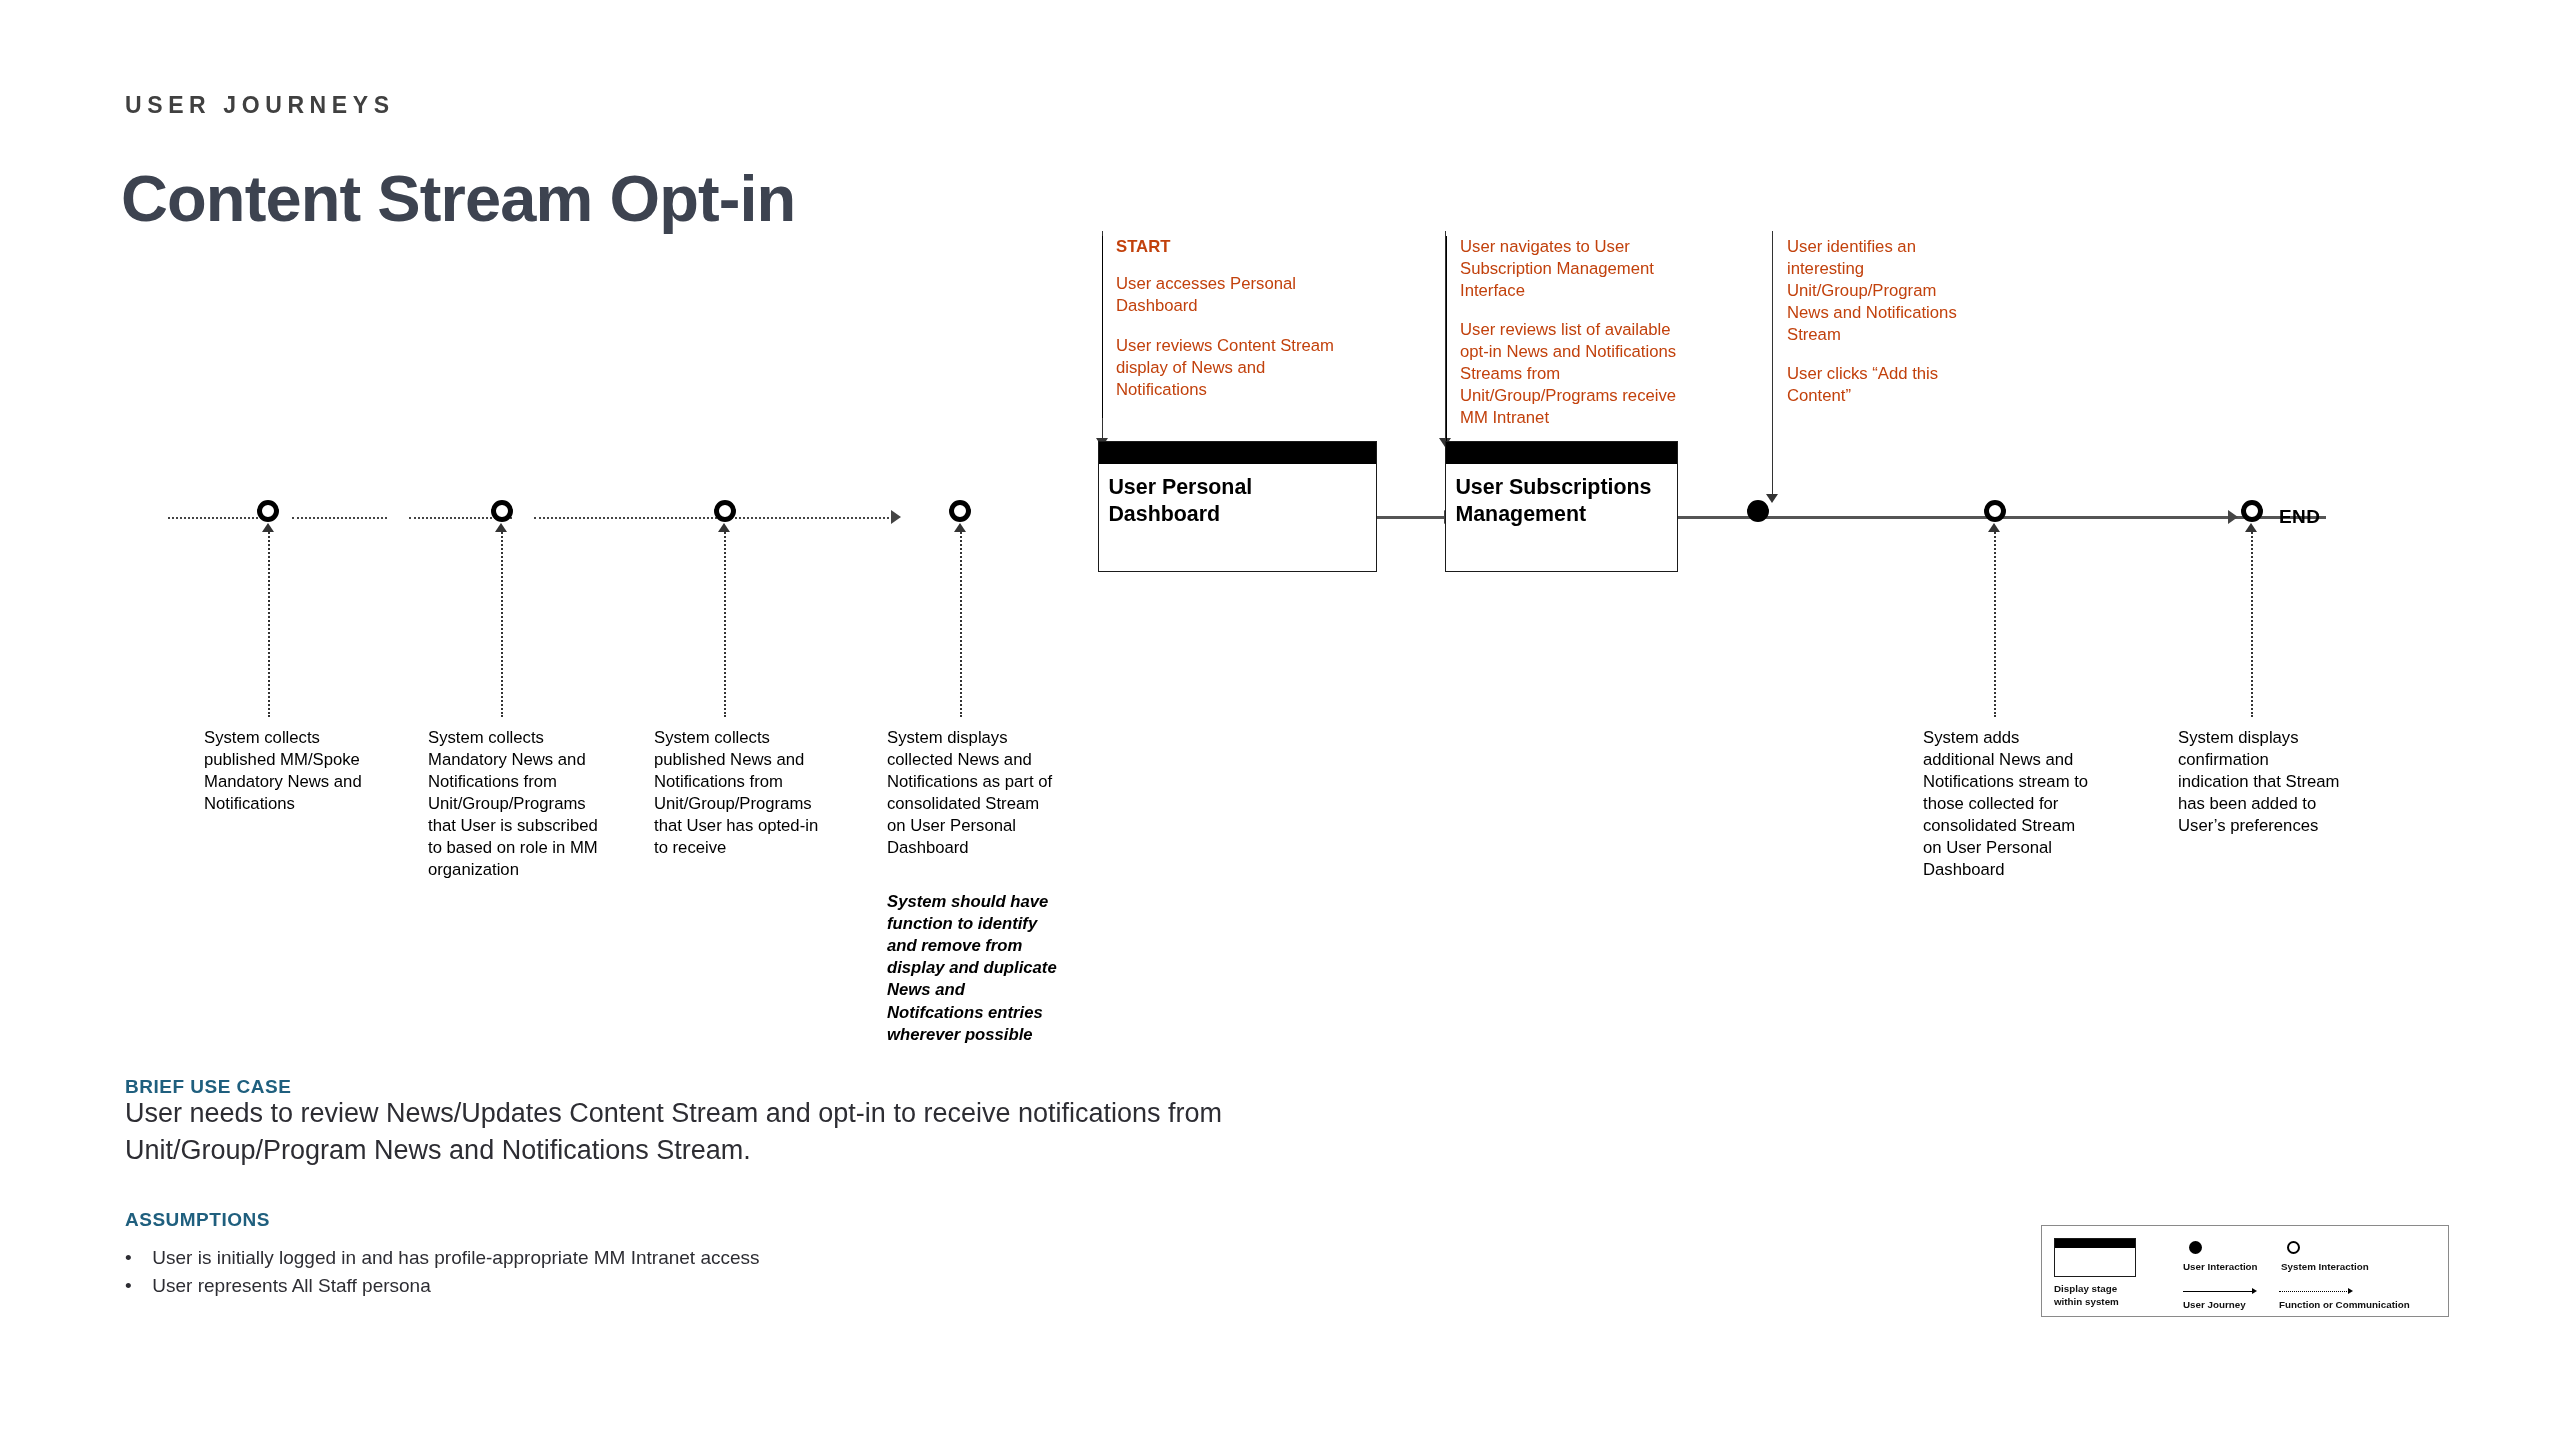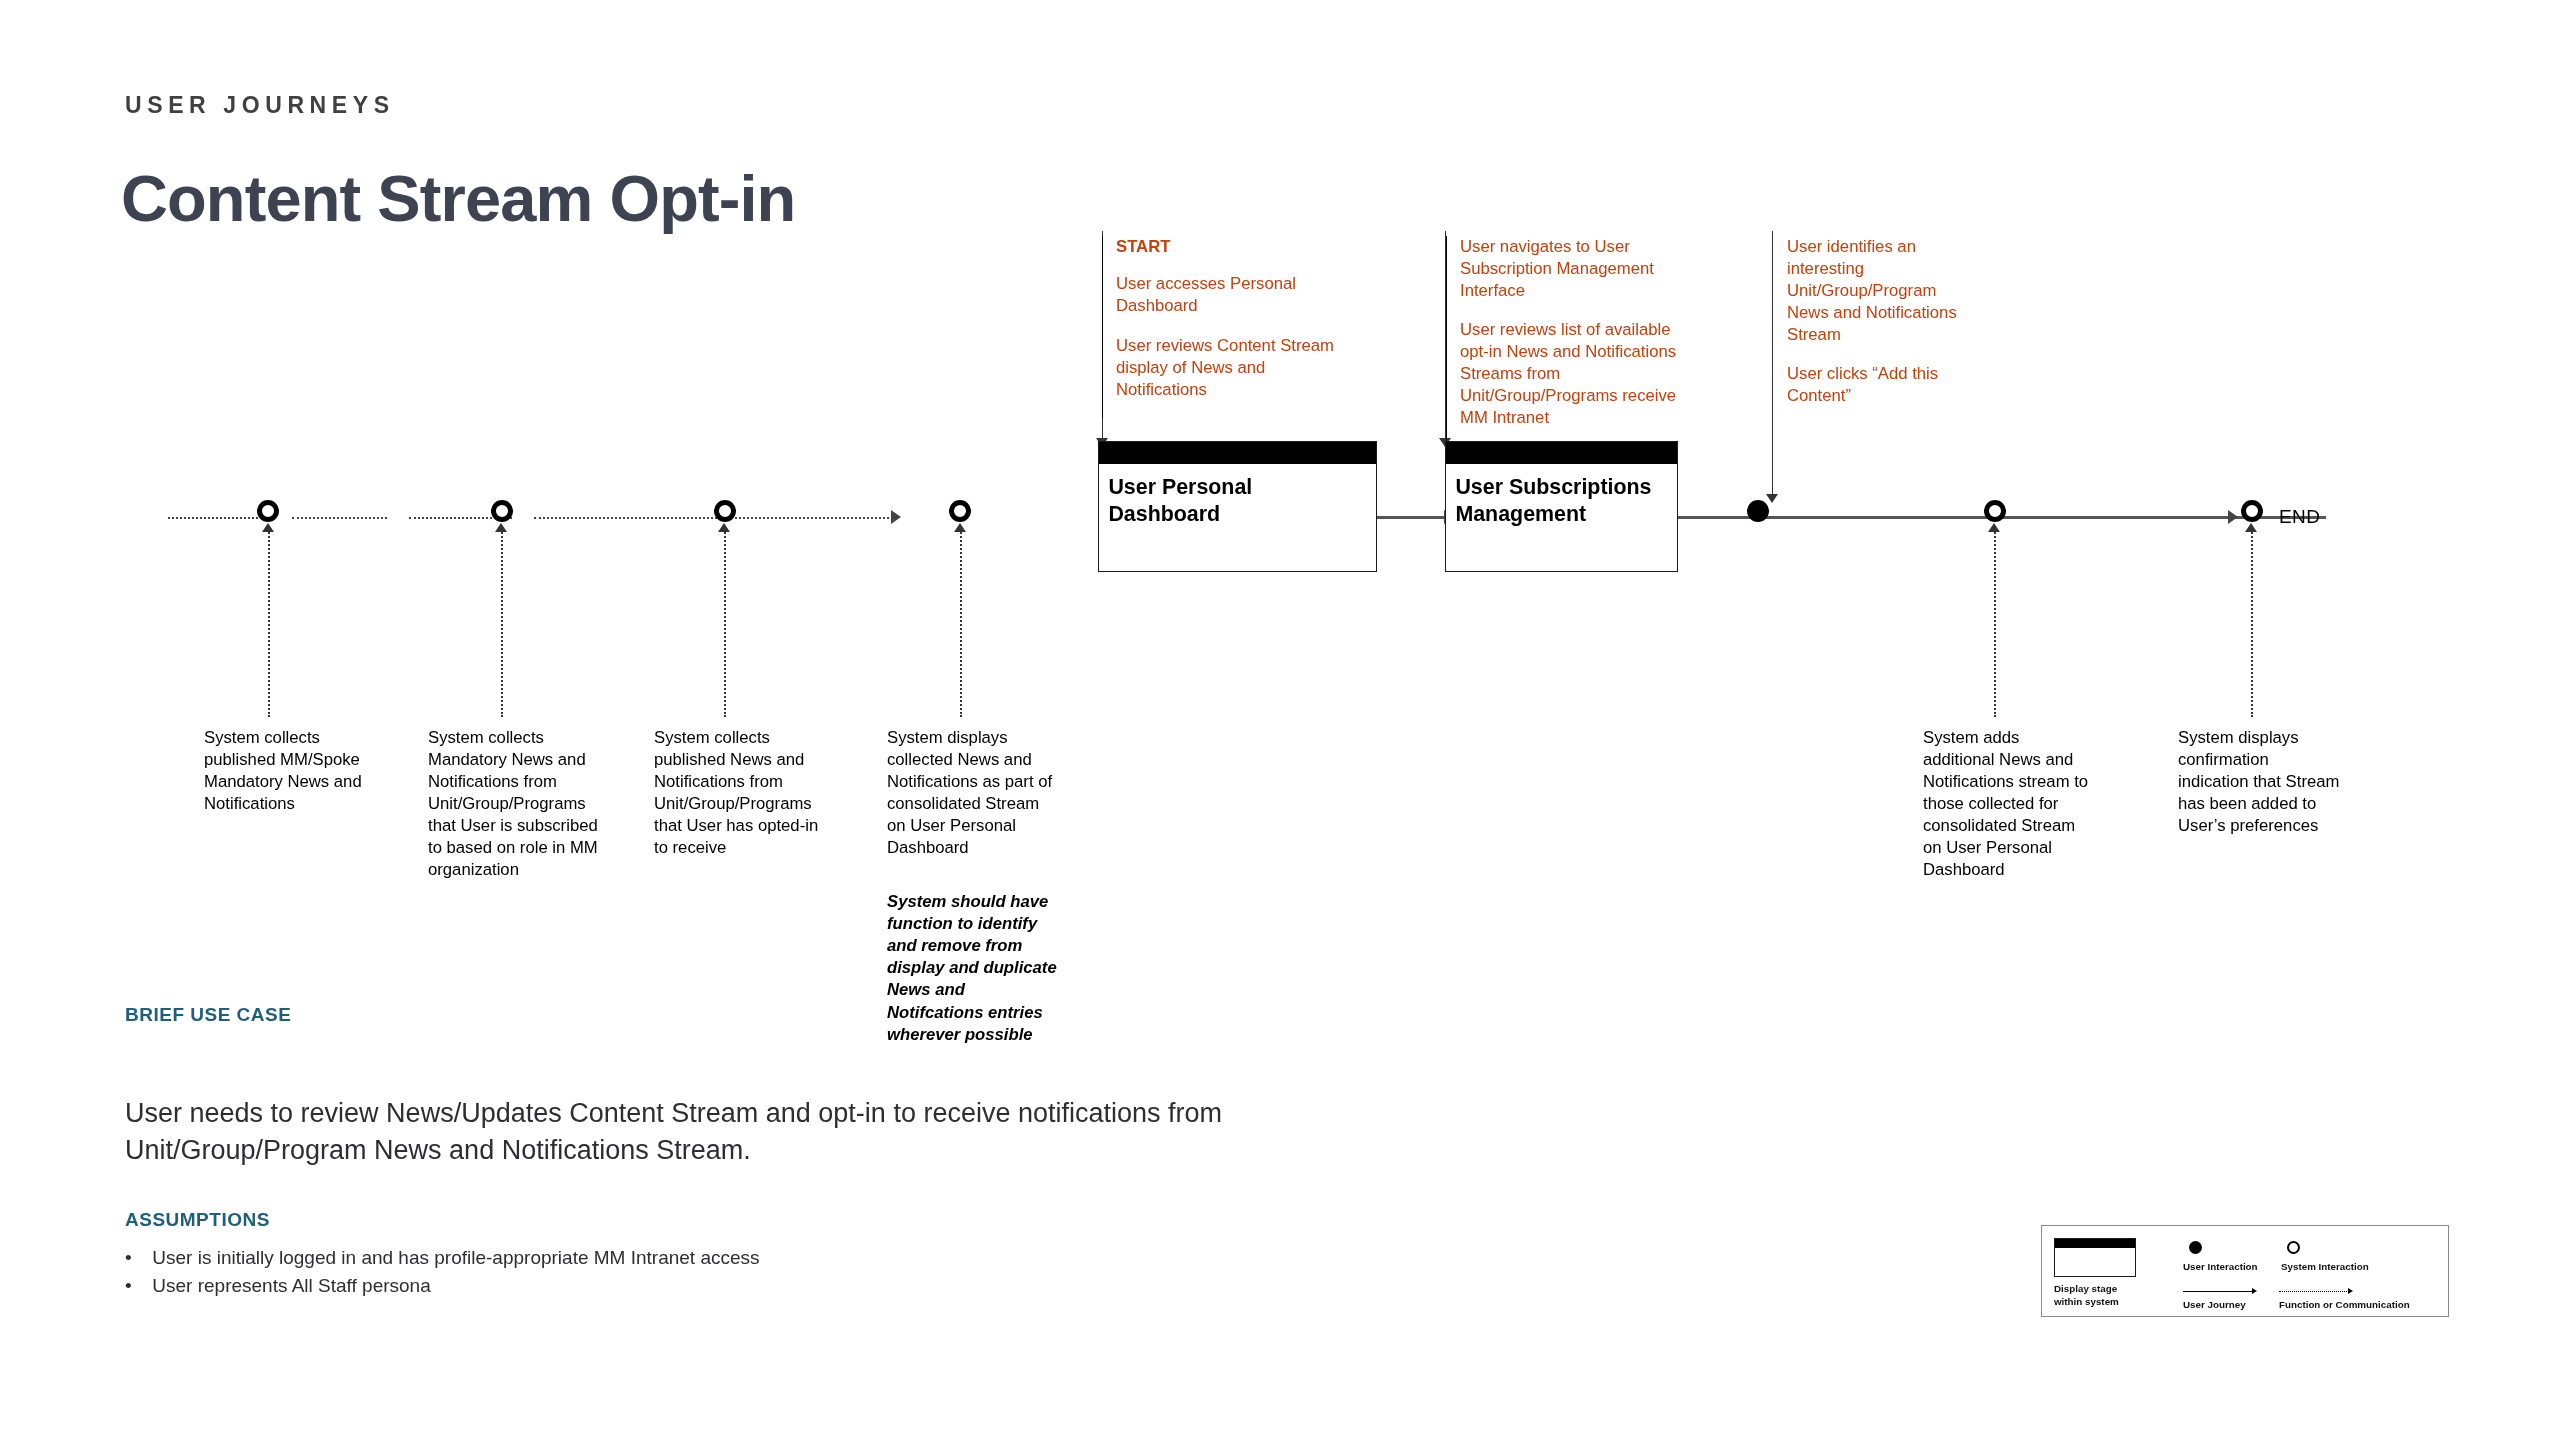--- a/index.html
+++ b/index.html
@@ -64,21 +64,21 @@
     background: #fff;
     box-sizing: border-box;
   }
   .node.filled {
     background: #000;
   }
   .end-label {
     position: absolute;
     top: 506px;
     font-size: 19px;
-    font-weight: normal;
+    font-weight: bold;
     letter-spacing: 0.4px;
     color: #000;
   }
 
   
   .arrowhead {
     position: absolute;
     width: 0; height: 0;
     border-top: 7.7px solid transparent;
     border-bottom: 7.7px solid transparent;
@@ -377,21 +377,21 @@
   </div>
 
   <div class="bot-col" style="left:1923px; top:727px; width:171px;">
     <div>System adds additional News and Notifications stream to those collected for consolidated Stream on User Personal Dashboard</div>
   </div>
 
   <div class="bot-col" style="left:2178px; top:727px; width:162px;">
     <div>System displays confirmation indication that Stream has been added to User’s preferences</div>
   </div>
 
-  <div class="section-head" style="left:125px; top:1004px;">BRIEF USE CASE</div>
+  <div class="section-head" style="left:125px; top:1076px;">BRIEF USE CASE</div>
   <div class="use-case-body">User needs to review News/Updates Content Stream and opt-in to receive notifications from Unit/Group/Program News and Notifications Stream.</div>
 
   <div class="section-head" style="left:125px; top:1209px;">ASSUMPTIONS</div>
   <div class="assume-list">
     <div class="row">
       <span class="bullet">•</span>
       <span>User is initially logged in and has profile-appropriate MM Intranet access</span>
     </div>
     <div class="row">
       <span class="bullet">•</span>

